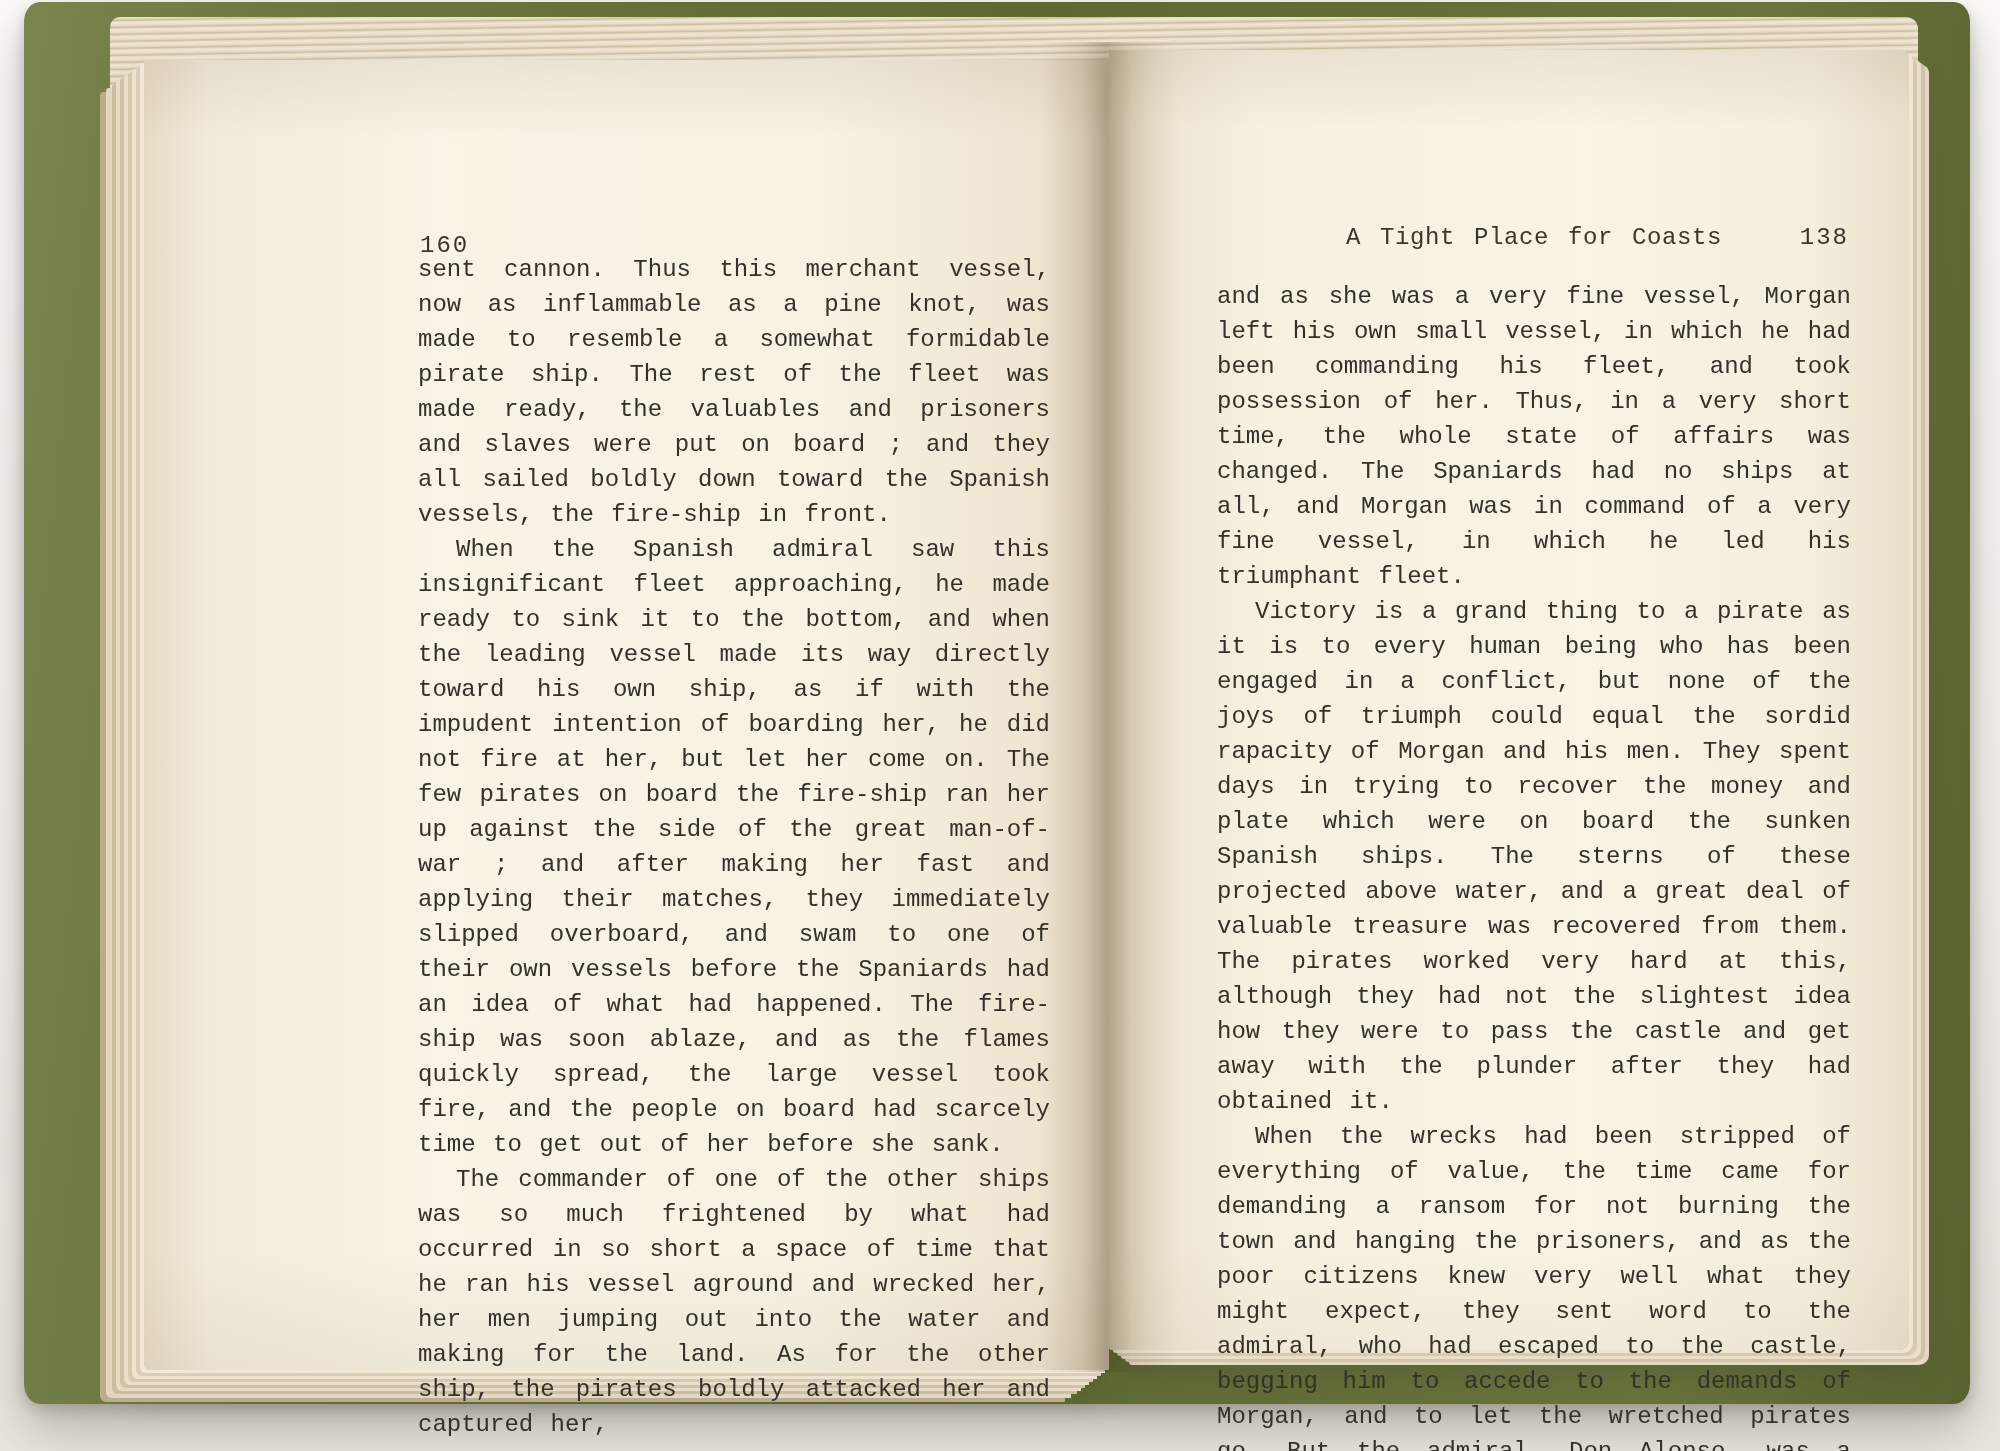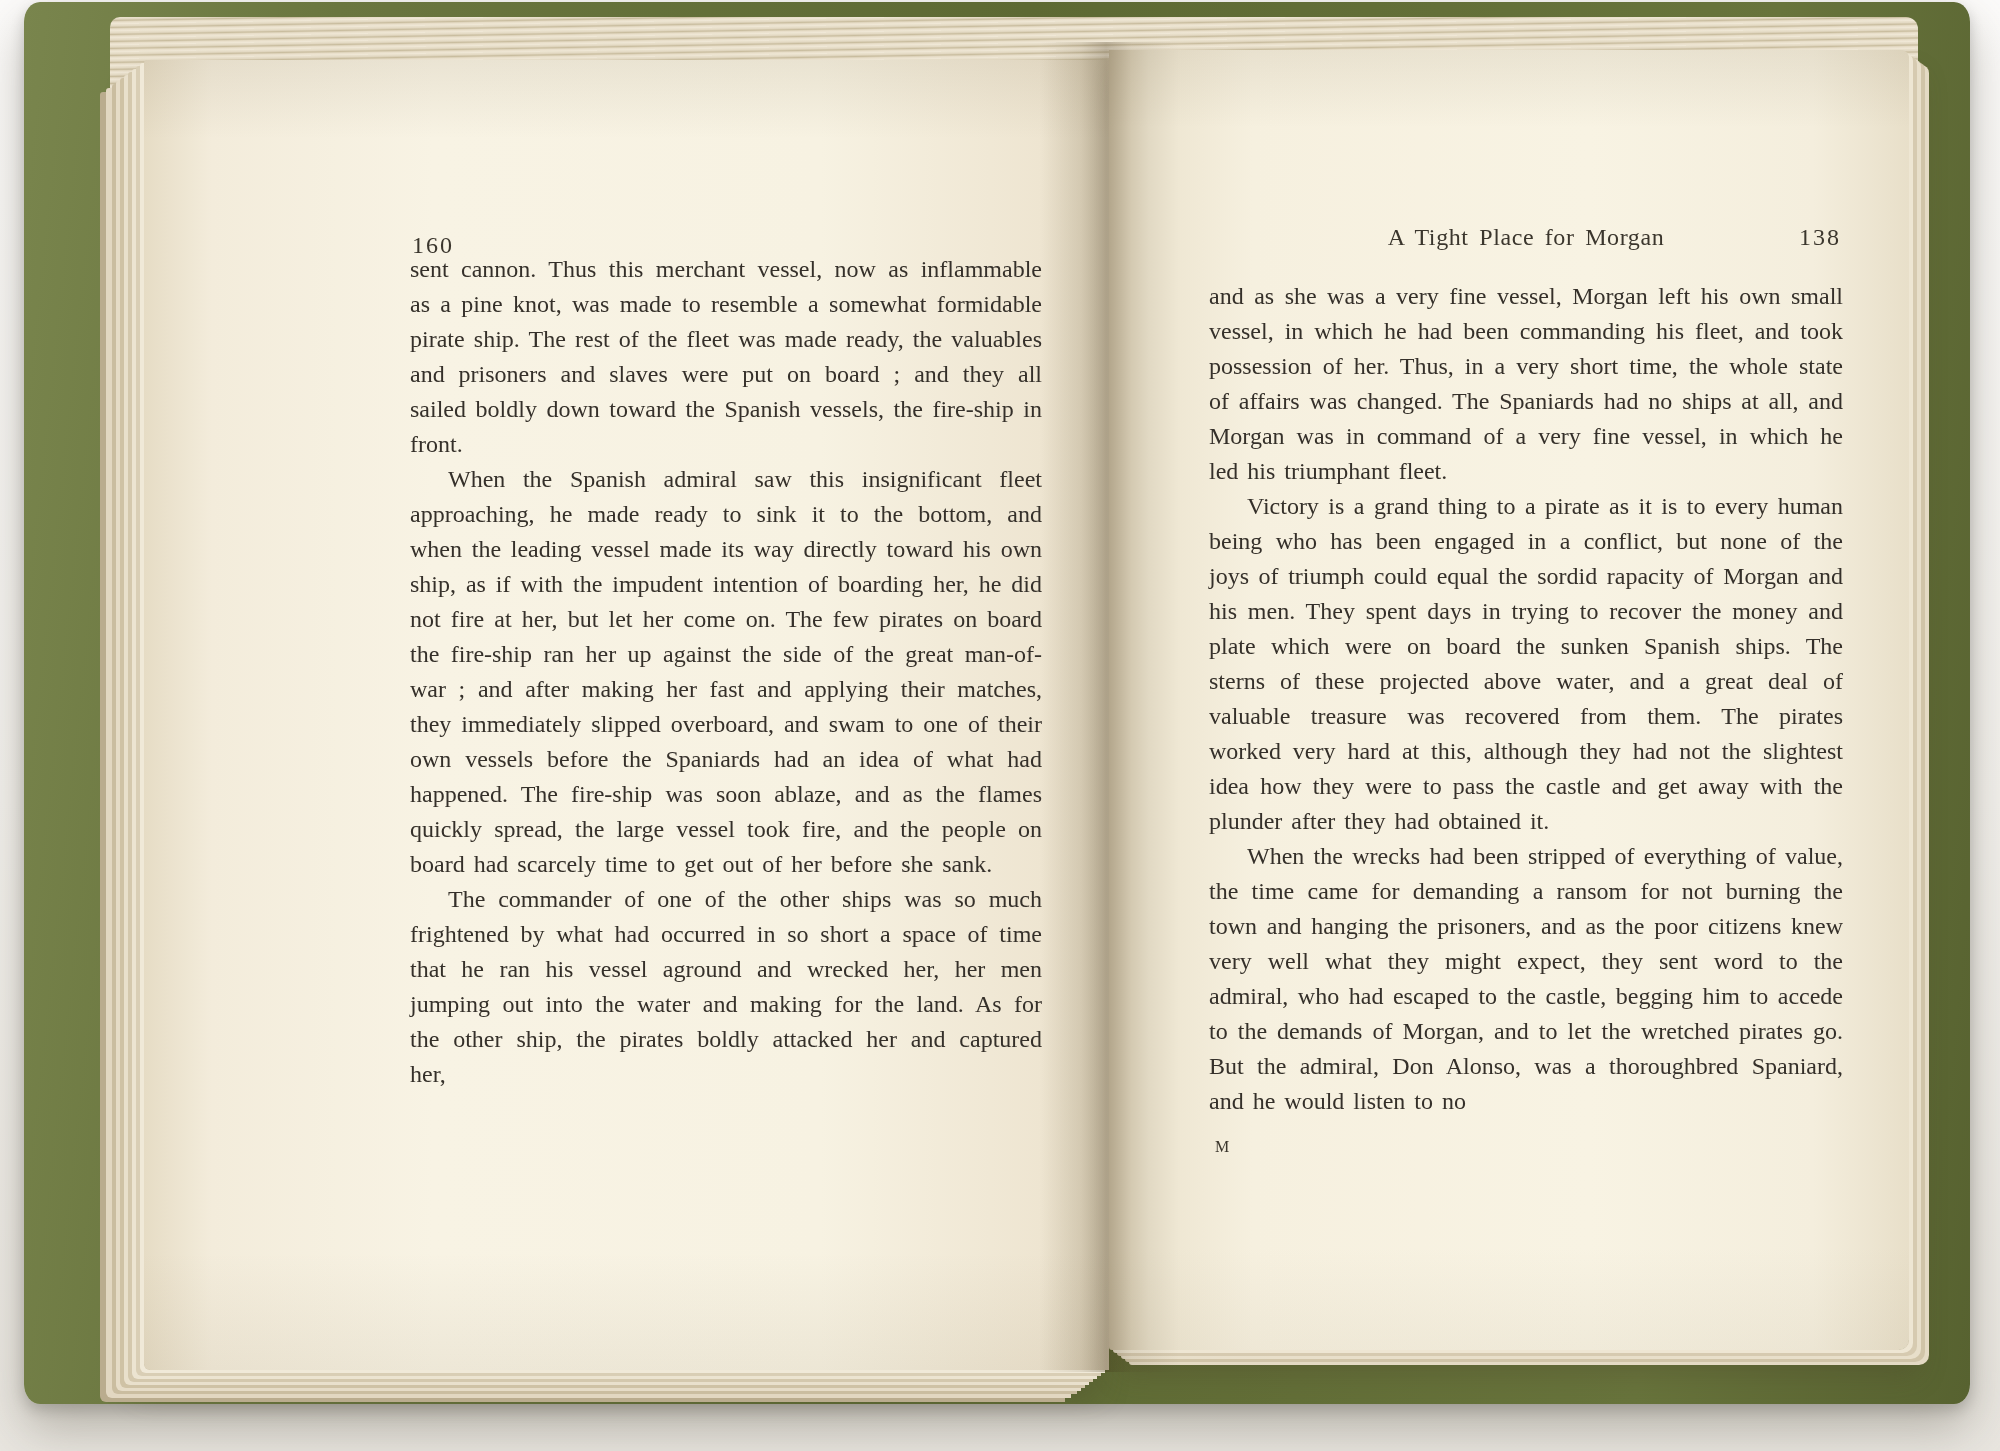--- a/index.html
+++ b/index.html
@@ -38,22 +38,22 @@
     box-shadow:
       4px 3px 0 0 #eee6d3,
       8px 6px 0 0 #d6cab0,
       12px 9px 0 0 #e8dfca,
       16px 12px 0 0 #d0c4a8,
       20px 15px 0 0 #e4dac4,
       10px 26px 28px rgba(70,60,40,0.25);}
   .gutter{position:absolute;left:1015px;top:40px;width:140px;height:1330px;pointer-events:none;
     background:linear-gradient(90deg,rgba(74,58,30,0) 0%,rgba(74,58,30,0.10) 30%,rgba(60,45,20,0.26) 48%,rgba(74,58,30,0.10) 66%,rgba(74,58,30,0) 100%);}
   .text-area{position:absolute;color:#35302a;
-    font-family:Liberation Serif, serif;
-    font-size:24px;line-height:35px;text-align:justify;}
+    font-family:Liberation Mono, monospace;
+    font-size:24px;line-height:35px;text-align:justify;margin-left:8px;}
   .text-area-left{left:266px;top:168px;width:632px;}
   .text-area-right{left:100px;top:170px;width:634px;}
   .page-header{position:relative;text-align:center;margin-bottom:24px;font-size:24px;
     letter-spacing:0.6px;color:#3b362d;word-spacing:4px;}
   .folio-left{position:absolute;left:2px;letter-spacing:2px;}
   .folio-right{position:absolute;right:2px;letter-spacing:2px;}
   .text-area p{margin:0;text-indent:38px;word-spacing:3px;}
   .text-area p.noindent{text-indent:0;}
   .signature{margin-top:10px;margin-left:6px;font-size:16px;letter-spacing:1px;color:#3b362d;}
 </style>
@@ -71,21 +71,21 @@
         </div>
         <p class="noindent">sent cannon.  Thus this merchant vessel, now as inflammable as a pine knot, was made to resemble a somewhat formidable pirate ship.  The rest of the fleet was made ready, the valuables and prisoners and slaves were put on board ; and they all sailed boldly down toward the Spanish vessels, the fire-ship in front.</p>
         <p>When the Spanish admiral saw this insignificant fleet approaching, he made ready to sink it to the bottom, and when the leading vessel made its way directly toward his own ship, as if with the impudent intention of boarding her, he did not fire at her, but let her come on.  The few pirates on board the fire-ship ran her up against the side of the great man-of-war ; and after making her fast and applying their matches, they immediately slipped overboard, and swam to one of their own vessels before the Spaniards had an idea of what had happened.  The fire-ship was soon ablaze, and as the flames quickly spread, the large vessel took fire, and the people on board had scarcely time to get out of her before she sank.</p>
         <p>The commander of one of the other ships was so much frightened by what had occurred in so short a space of time that he ran his vessel aground and wrecked her, her men jumping out into the water and making for the land.  As for the other ship, the pirates boldly attacked her and captured her,</p>
       </div>
     </div>
 
     <div class="page page-right">
       <div class="text-area text-area-right">
         <div class="page-header">
-          <span class="running-title">A Tight Place for Morgan</span>
+          <span class="running-title">A Tight Place for Coasts</span>
           <span class="folio-right">138</span>
         </div>
         <p class="noindent">and as she was a very fine vessel, Morgan left his own small vessel, in which he had been commanding his fleet, and took possession of her.  Thus, in a very short time, the whole state of affairs was changed.  The Spaniards had no ships at all, and Morgan was in command of a very fine vessel, in which he led his triumphant fleet.</p>
         <p>Victory is a grand thing to a pirate as it is to every human being who has been engaged in a conflict, but none of the joys of triumph could equal the sordid rapacity of Morgan and his men.  They spent days in trying to recover the money and plate which were on board the sunken Spanish ships. The sterns of these projected above water, and a great deal of valuable treasure was recovered from them.  The pirates worked very hard at this, although they had not the slightest idea how they were to pass the castle and get away with the plunder after they had obtained it.</p>
         <p>When the wrecks had been stripped of everything of value, the time came for demanding a ransom for not burning the town and hanging the prisoners, and as the poor citizens knew very well what they might expect, they sent word to the admiral, who had escaped to the castle, begging him to accede to the demands of Morgan, and to let the wretched pirates go.  But the admiral, Don Alonso, was a thoroughbred Spaniard, and he would listen to no</p>
         <div class="signature">M</div>
       </div>
     </div>
 
     <div class="gutter"></div>

